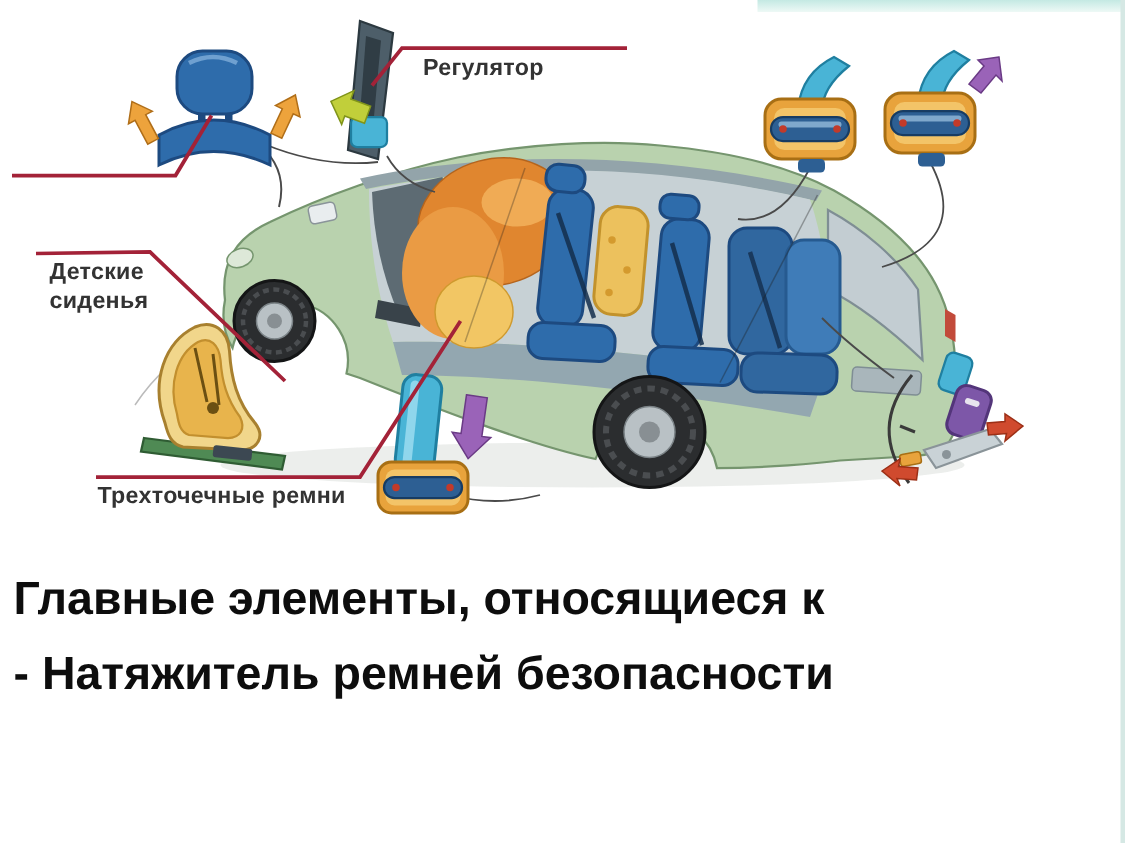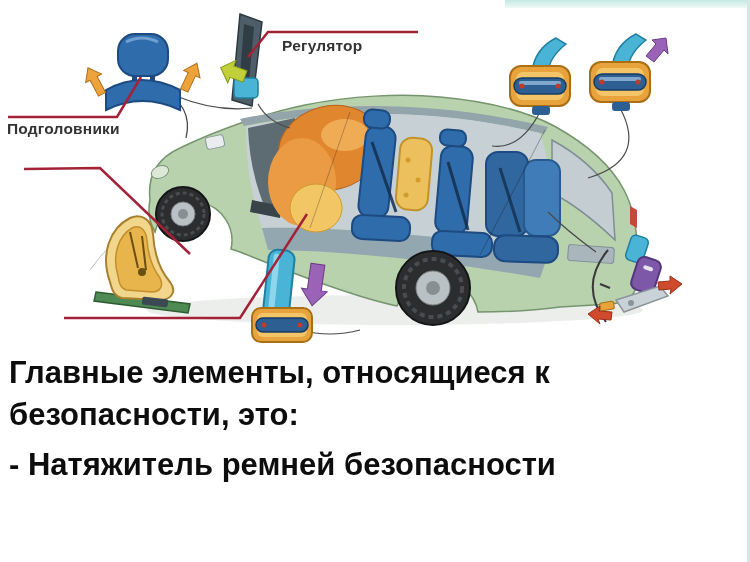--- a/index.html
+++ b/index.html
@@ -23,21 +23,21 @@
     color:#333333; letter-spacing:0.2px; white-space:nowrap;
   }
   .lbl-regulator   { left:282px; top:36px; }
   .lbl-headrests   { left:7px;   top:119px; }
   .lbl-child       { left:33px;  top:172px; }
   .lbl-threepoint  { left:65px;  top:321px; }
   .textblock {
     position:absolute; left:9px; top:352px; width:660px;
     font-weight:700; font-size:31px; line-height:42px; color:#0d0d0d;
   }
-  .textblock .pline { white-space:nowrap; }
+  .textblock .pline { white-space:nowrap;margin-top:26px; }
   .bullet { white-space:nowrap; }
   .bullet-1 { margin-top:8px; }
   .bullet-2 { margin-top:8px; }
 </style>
 </head>
 <body>
 
 <div class="slide">
 
   <div class="top-strip"></div>
@@ -205,24 +205,27 @@
         <path d="M418,32 L268,32 L248,57"></path>
         <path d="M8,117 L117,117 L141,77"></path>
         <path d="M24,169 L100,168 L190,254"></path>
         <path d="M64,318 L240,318 L307,214"></path>
       </g>
     </svg>
 
     <div class="lbl lbl-regulator">
       <div>Регулятор</div>
     </div>
-    <div class="lbl lbl-headrests">
-      <div>Подголовники</div>
+    <div class="lbl lbl-child">
+      <div>Детские</div>
+      <div>сиденья</div>
+    </div>
+    <div class="lbl lbl-threepoint">
+      <div>Трехточечные ремни</div>
     </div>
   </div>
 
   <div class="textblock">
     <div class="pline">Главные элементы, относящиеся к</div>
-    <div class="pline">безопасности, это:</div>
     <div class="bullet bullet-2">- Натяжитель ремней безопасности</div>
   </div>
 
 </div>
 
 </body></html>

